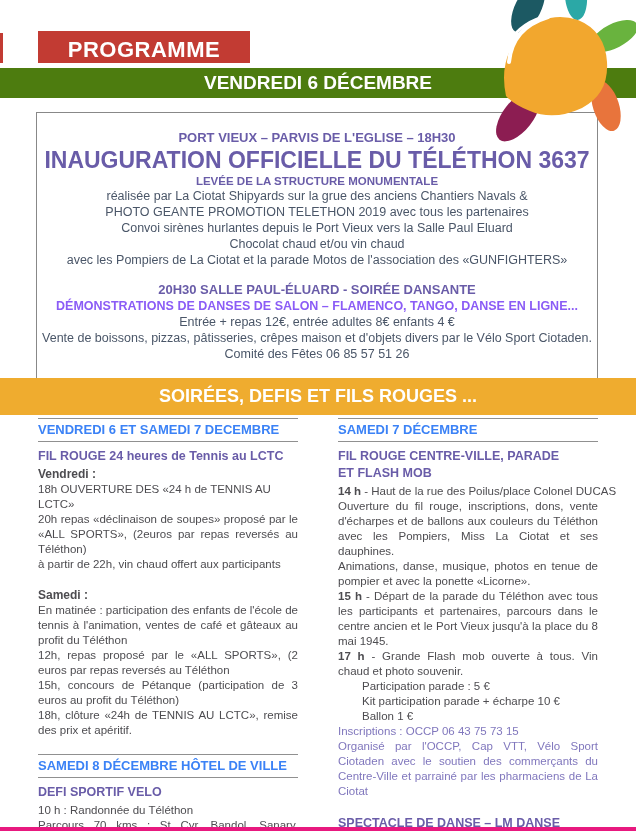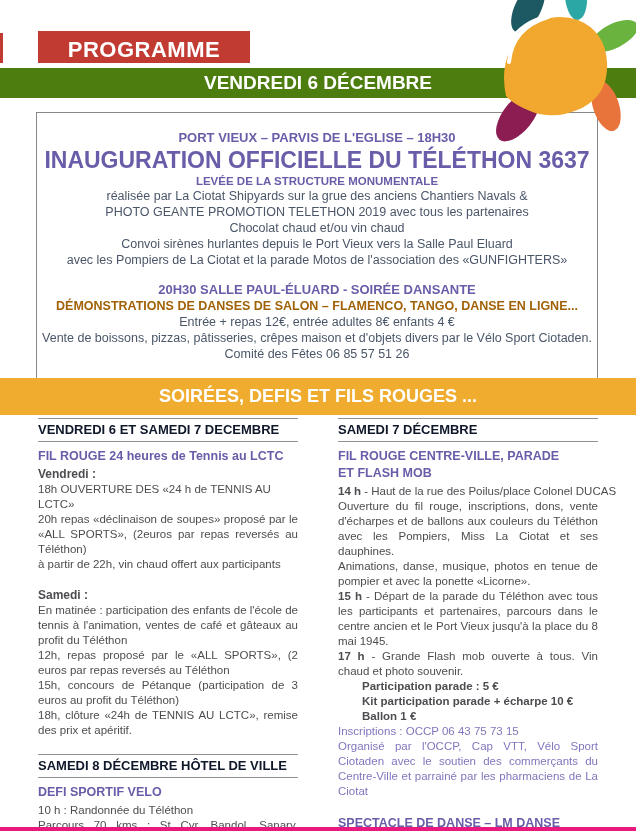--- a/index.html
+++ b/index.html
@@ -25,42 +25,42 @@
     border:1px solid #888;box-sizing:border-box;text-align:center;
     padding-top:12px;
   }
   .inauguration-box p{margin:0;}
   .box-loc{color:#695ca8;font-weight:bold;font-size:13px;line-height:17px;margin-top:4px!important;}
   .box-title{color:#695ca8;font-weight:bold;font-size:23px;line-height:28px;white-space:nowrap;margin:2px 0 0 0;}
   .box-sub{color:#695ca8;font-weight:bold;font-size:11.5px;line-height:14px;}
   .box-body{color:#4a5668;font-size:12.5px;line-height:16px;}
   .evening{margin-top:14px!important;}
   .box-evt{color:#695ca8;font-weight:bold;font-size:13px;line-height:16px;}
-  .box-evt2{color:#a16207;font-weight:bold;font-size:12.5px;line-height:16px;white-space:nowrap;}
+  .box-evt2{color:#8b5cf6;font-weight:bold;font-size:12.5px;line-height:16px;white-space:nowrap;}
   .soirees-banner{
     position:absolute;left:0;top:378px;width:636px;height:37px;background:#efac2f;
     color:#fff;font-size:18px;font-weight:bold;
     display:flex;align-items:center;justify-content:center;
   }
   .col{position:absolute;top:418px;width:260px;color:#4d4c50;font-size:11.5px;line-height:15px;}
   .col-left{left:38px;}
   .col-right{left:338px;}
   .col p{margin:0;}
   .col-heading{
     border-top:1px solid #909090;border-bottom:1px solid #909090;
-    color:#0f172a;font-weight:bold;font-size:13px;line-height:16px;
+    color:#3b82f6;font-weight:bold;font-size:13px;line-height:16px;
     padding:3px 0;margin-bottom:6px;
   }
   .sec-title{color:#695ca8;font-weight:bold;font-size:12.5px;line-height:17px;}
   .sec-title.mb{margin-bottom:2px;}
   .day-label{font-weight:bold;font-size:12px;}
   .gap-lg{margin-top:16px!important;}
   .just{text-align:justify;}
   .one-line{white-space:nowrap;}
-  .semibold{font-weight:700;padding-left:24px;}
+  .semibold{font-weight:400;padding-left:24px;}
   .lpurple{color:#8077bd;}
   .heading2{margin-top:16px;}
   .bottom-line{position:absolute;left:0;top:827px;width:636px;height:4px;background:#e8197f;}
   b.lead{font-weight:bold;}
 </style>
 </head>
 <body>
 
 <div class="red-tick"></div>
 
@@ -94,22 +94,22 @@
     <path d="M 40 33 Q 58 15 84 15" fill="none" stroke="#ffffff" stroke-width="3" stroke-linecap="round"></path>
   </g>
 </svg>
 
 <div class="inauguration-box">
   <p class="box-loc">PORT VIEUX – PARVIS DE L'EGLISE – 18H30</p>
   <p class="box-title">INAUGURATION OFFICIELLE DU TÉLÉTHON 3637</p>
   <p class="box-sub">LEVÉE DE LA STRUCTURE MONUMENTALE</p>
   <p class="box-body">réalisée par La Ciotat Shipyards sur la grue des anciens Chantiers Navals &amp;</p>
   <p class="box-body">PHOTO GEANTE PROMOTION TELETHON 2019 avec tous les partenaires</p>
+  <p class="box-body">Convoi sirènes hurlantes depuis le Port Vieux vers la Salle Paul Eluard</p>
   <p class="box-body">Chocolat chaud et/ou vin chaud</p>
-  <p class="box-body">Convoi sirènes hurlantes depuis le Port Vieux vers la Salle Paul Eluard</p>
   <p class="box-body">avec les Pompiers de La Ciotat et la parade Motos de l'association des «GUNFIGHTERS»</p>
   <p class="box-evt evening">20H30 SALLE PAUL-ÉLUARD - SOIRÉE DANSANTE</p>
   <p class="box-evt2">DÉMONSTRATIONS DE DANSES DE SALON – FLAMENCO, TANGO, DANSE EN LIGNE...</p>
   <p class="box-body">Entrée + repas 12€, entrée adultes 8€ enfants 4 €</p>
   <p class="box-body">Vente de boissons, pizzas, pâtisseries, crêpes maison et d'objets divers par le Vélo Sport Ciotaden.</p>
   <p class="box-body">Comité des Fêtes 06 85 57 51 26</p>
 </div>
 
 <div class="soirees-banner">
   <span>SOIRÉES, DEFIS ET FILS ROUGES ...</span>

